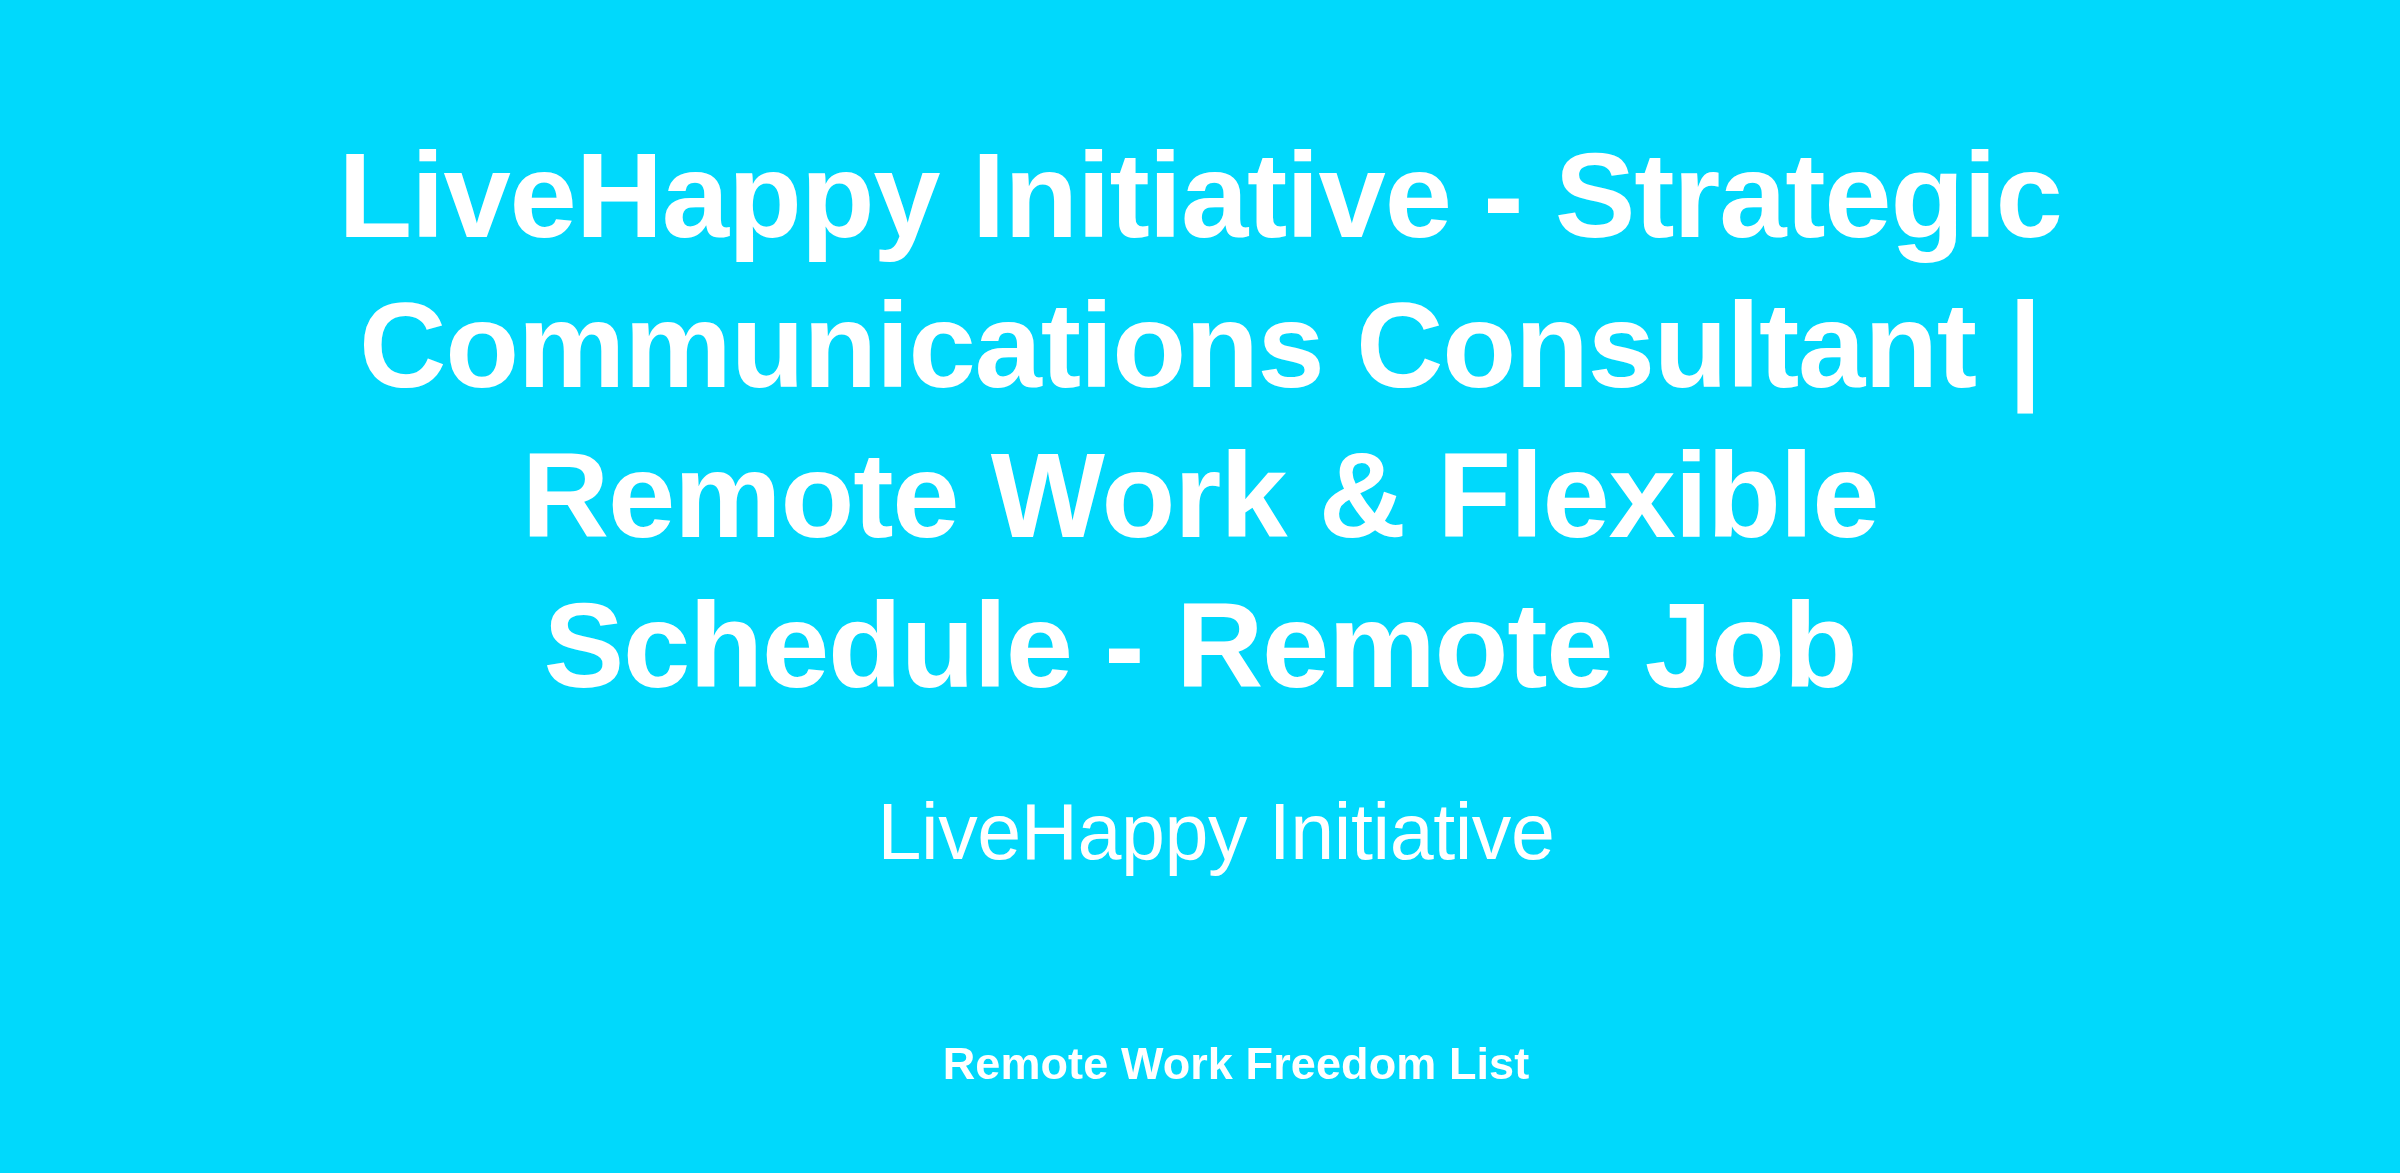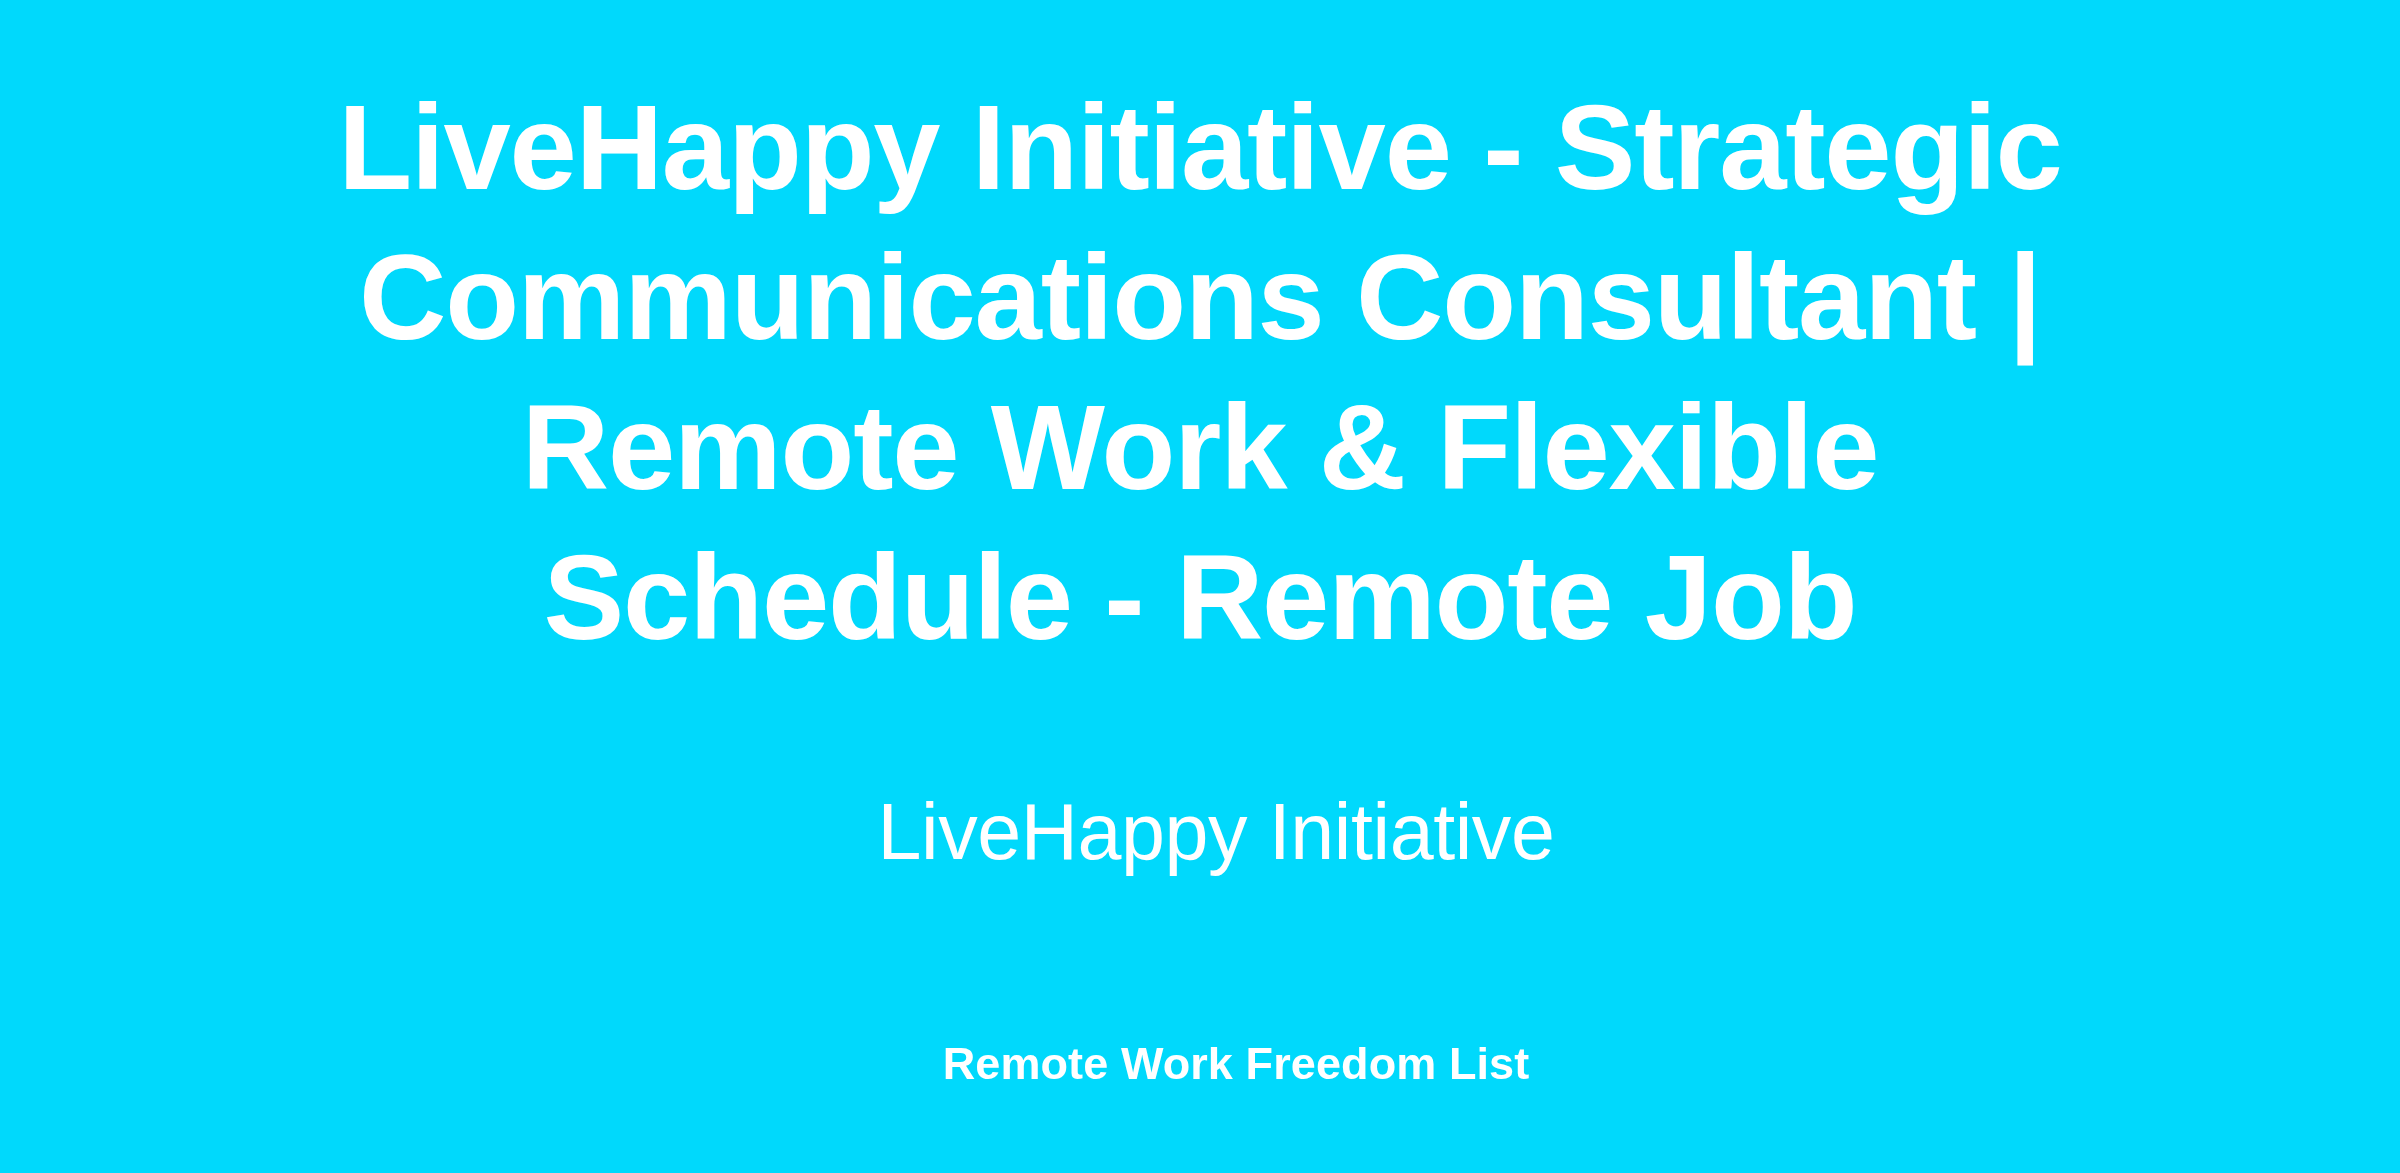--- a/index.html
+++ b/index.html
@@ -23,21 +23,21 @@
     display: flex;
     flex-direction: column;
     align-items: center;
   }
 
   .title-block {
     position: absolute;
     top: 0;
     left: 0;
     width: 2400px;
-    padding-top: 72px;
+    padding-top: 120px;
     box-sizing: border-box;
   }
 
   #job-title {
     margin: 0;
     padding: 0 230px;
     box-sizing: border-box;
     width: 2400px;
     text-align: center;
     color: #ffffff;

